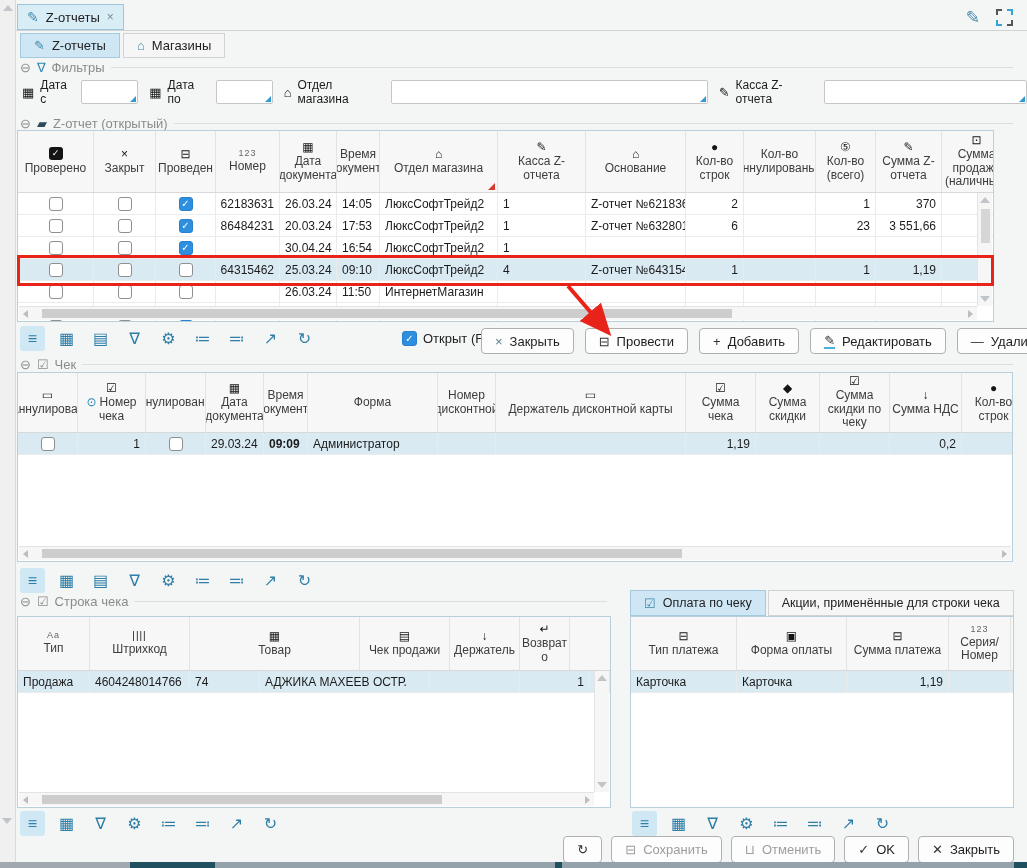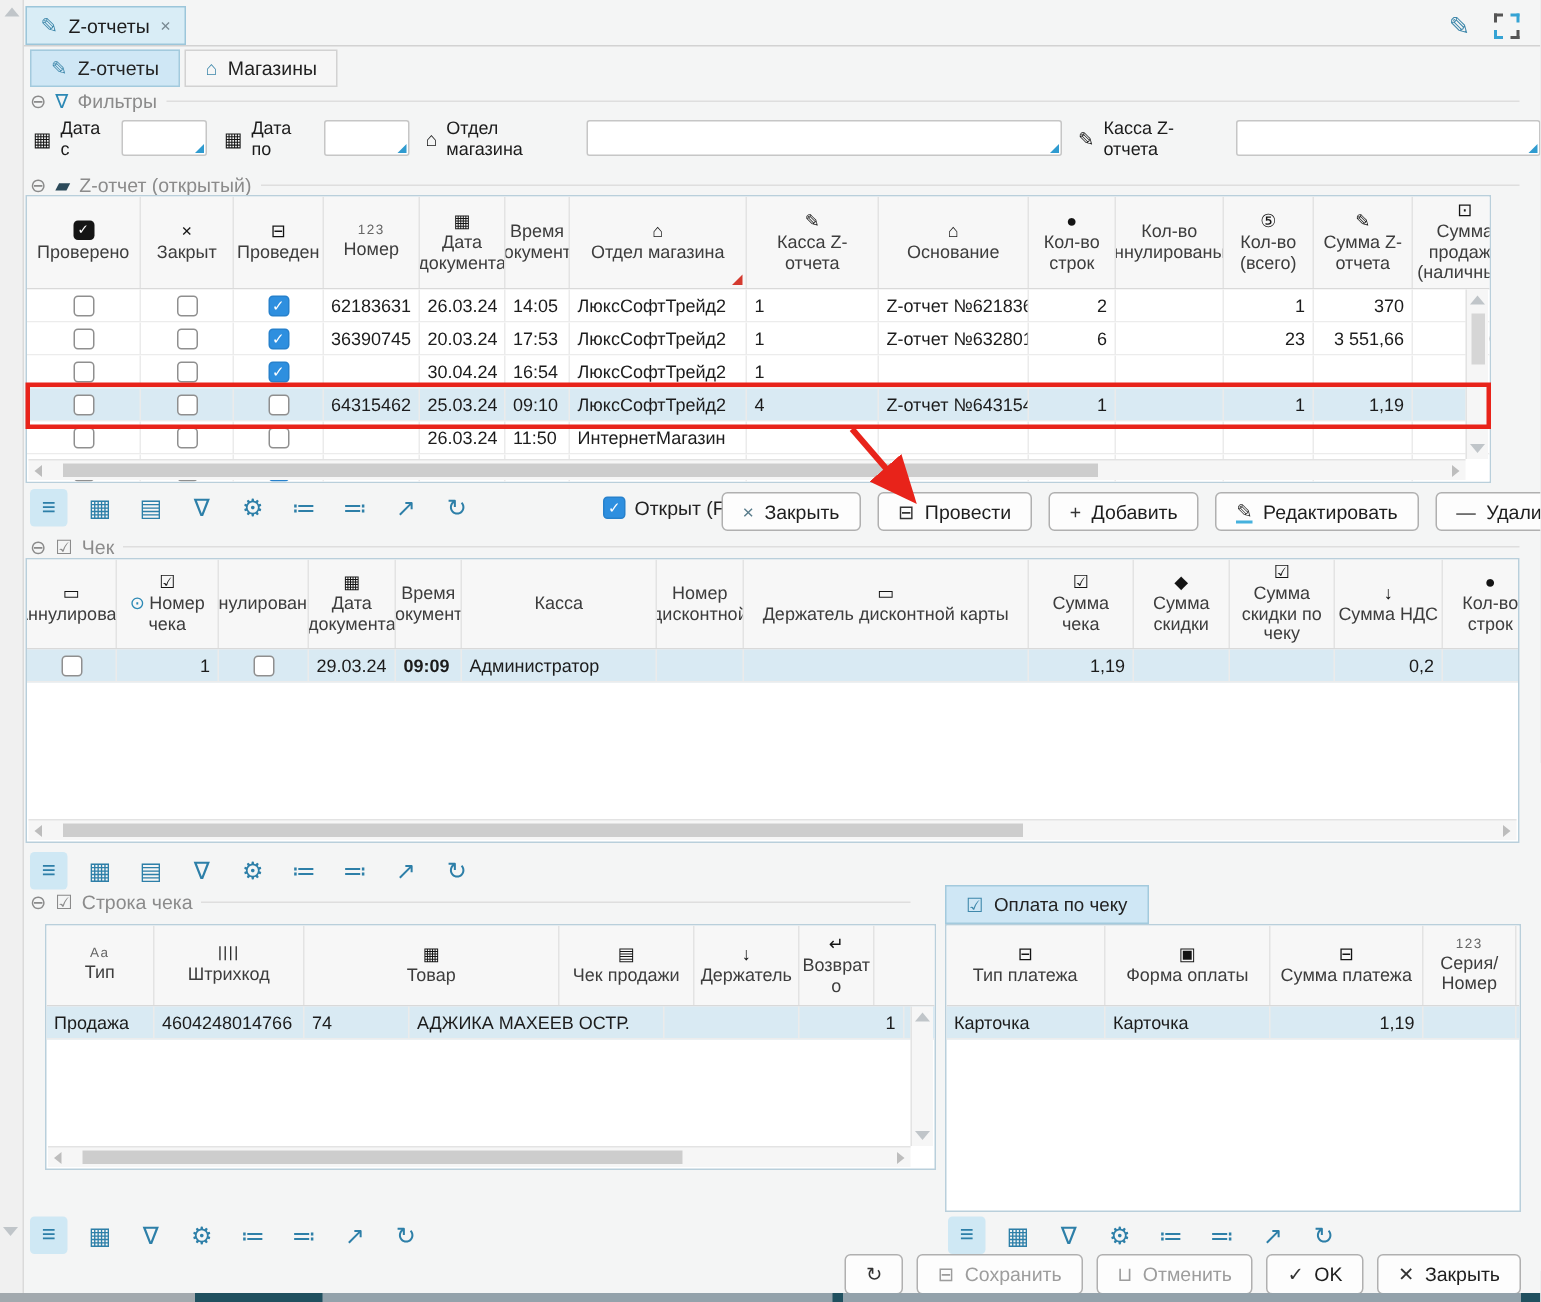--- a/index.html
+++ b/index.html
@@ -59,21 +59,21 @@
               font-family:"Liberation Sans",sans-serif;font-size:12px;background:transparent;}
   [data-name="date-from-field"] .inpw{width:58px;}
   [data-name="date-to-field"] .inpw{width:58px;}
   [data-name="store-dept-field"] .inpw{width:322px;}
   [data-name="zreport-cashbox-field"] .inpw{width:207px;}
 
   
   .grid{position:absolute;background:#fff;border:1px solid #b9cfdb;overflow:hidden;box-sizing:border-box;}
   .g1{left:17px;top:130px;width:977px;height:192px;}
   .g2{left:17px;top:372px;width:996px;height:190px;}
-  .g3{left:30px;top:616px;width:594px;height:164px;}
+  .g3{left:17px;top:616px;width:594px;height:192px;}
   .g4{left:630px;top:616px;width:384px;height:192px;}
   .gwrap{width:max-content;min-width:100%;}
   .ghead{display:flex;background:#f7f7f7;border-bottom:1px solid #d9d9d9;box-sizing:border-box;}
   .g1 .ghead{height:62px;}.g2 .ghead{height:60px;}.g3 .ghead,.g4 .ghead{height:54px;}
   .th{flex:none;box-sizing:border-box;border-right:1px solid #e3e3e3;display:flex;flex-direction:column;
       align-items:center;justify-content:center;gap:2px;padding:2px;text-align:center;color:#3d3d3d;
       line-height:1.12;overflow:hidden;position:relative;font-size:12px;height:100%;}
   .th.sorted::after{content:"";position:absolute;right:2px;bottom:2px;border-style:solid;
                     border-width:0 0 7px 7px;border-color:transparent transparent #d43a2f transparent;}
   .hic{font-size:12px;color:#141414;line-height:1;}
@@ -305,21 +305,21 @@
           <div class="gr" data-name="table-row">
             <div class="gc center" data-name="table-cell" style="width: 76px;">
               <span class="cb" data-name="row-checkbox"></span>
             </div>
             <div class="gc center" data-name="table-cell" style="width: 62px;">
               <span class="cb" data-name="row-checkbox"></span>
             </div>
             <div class="gc center" data-name="table-cell" style="width: 60px;">
               <span class="cb on" data-name="row-checkbox"></span>
             </div>
-            <div class="gc right" data-name="table-cell" style="width: 64px;">36390745</div>
+            <div class="gc right" data-name="table-cell" style="width: 64px;">86484231</div>
             <div class="gc left" data-name="table-cell" style="width: 57px;">20.03.24</div>
             <div class="gc left" data-name="table-cell" style="width: 43px;">17:53</div>
             <div class="gc left" data-name="table-cell" style="width: 118px;">ЛюксСофтТрейд2</div>
             <div class="gc left" data-name="table-cell" style="width: 88px;">1</div>
             <div class="gc left" data-name="table-cell" style="width: 100px;">Z-отчет №63280175</div>
             <div class="gc right" data-name="table-cell" style="width: 58px;">6</div>
             <div class="gc right" data-name="table-cell" style="width: 72px;"></div>
             <div class="gc right" data-name="table-cell" style="width: 60px;">23</div>
             <div class="gc right" data-name="table-cell" style="width: 66px;">3 551,66</div>
             <div class="gc right" data-name="table-cell" style="width: 70px;">2,05</div>
@@ -485,21 +485,21 @@
             <div class="hlbl" data-name="column-header-label">Аннулированый</div>
           </div>
           <div class="th" data-name="column-header" style="width: 58px;">
             <span class="hic" data-name="calendar-icon">▦</span>
             <div class="hlbl" data-name="column-header-label">Дата документа</div>
           </div>
           <div class="th" data-name="column-header" style="width: 44px;">
             <div class="hlbl" data-name="column-header-label">Время документа</div>
           </div>
           <div class="th" data-name="column-header" style="width: 130px;">
-            <div class="hlbl" data-name="column-header-label">Касса</div>
+            <div class="hlbl" data-name="column-header-label">Форма</div>
           </div>
           <div class="th" data-name="column-header" style="width: 58px;">
             <div class="hlbl" data-name="column-header-label">Номер дисконтной</div>
           </div>
           <div class="th" data-name="column-header" style="width: 190px;">
             <span class="hic" data-name="card-icon">▭</span>
             <div class="hlbl" data-name="column-header-label">Держатель дисконтной карты</div>
           </div>
           <div class="th" data-name="column-header" style="width: 70px;">
             <span class="hic" data-name="checkbox-icon">☑</span>
@@ -617,20 +617,23 @@
       <div class="hthumb" data-name="scrollbar-thumb"></div>
       <span class="tri tri-right" data-name="scroll-right-icon"></span>
     </div>
   </div>
 
   <div class="ptabs" data-name="payment-panel-tabs">
       <div class="tab active" data-name="tab-payment">
         <span class="tic" data-name="checkbox-icon">☑</span>
         <span data-name="tab-label">Оплата по чеку</span>
       </div>
+      <div class="tab" data-name="tab-promos">
+        <span data-name="tab-label">Акции, применённые для строки чека</span>
+      </div>
     </div>
   <div class="grid g4" data-name="payment-grid">
       <div class="gwrap">
         <div class="ghead" data-name="table-header-row">
           <div class="th" data-name="column-header" style="width: 106px;">
             <span class="hic" data-name="wallet-icon">⊟</span>
             <div class="hlbl" data-name="column-header-label">Тип платежа</div>
           </div>
           <div class="th" data-name="column-header" style="width: 110px;">
             <span class="hic" data-name="copy-icon">▣</span>

